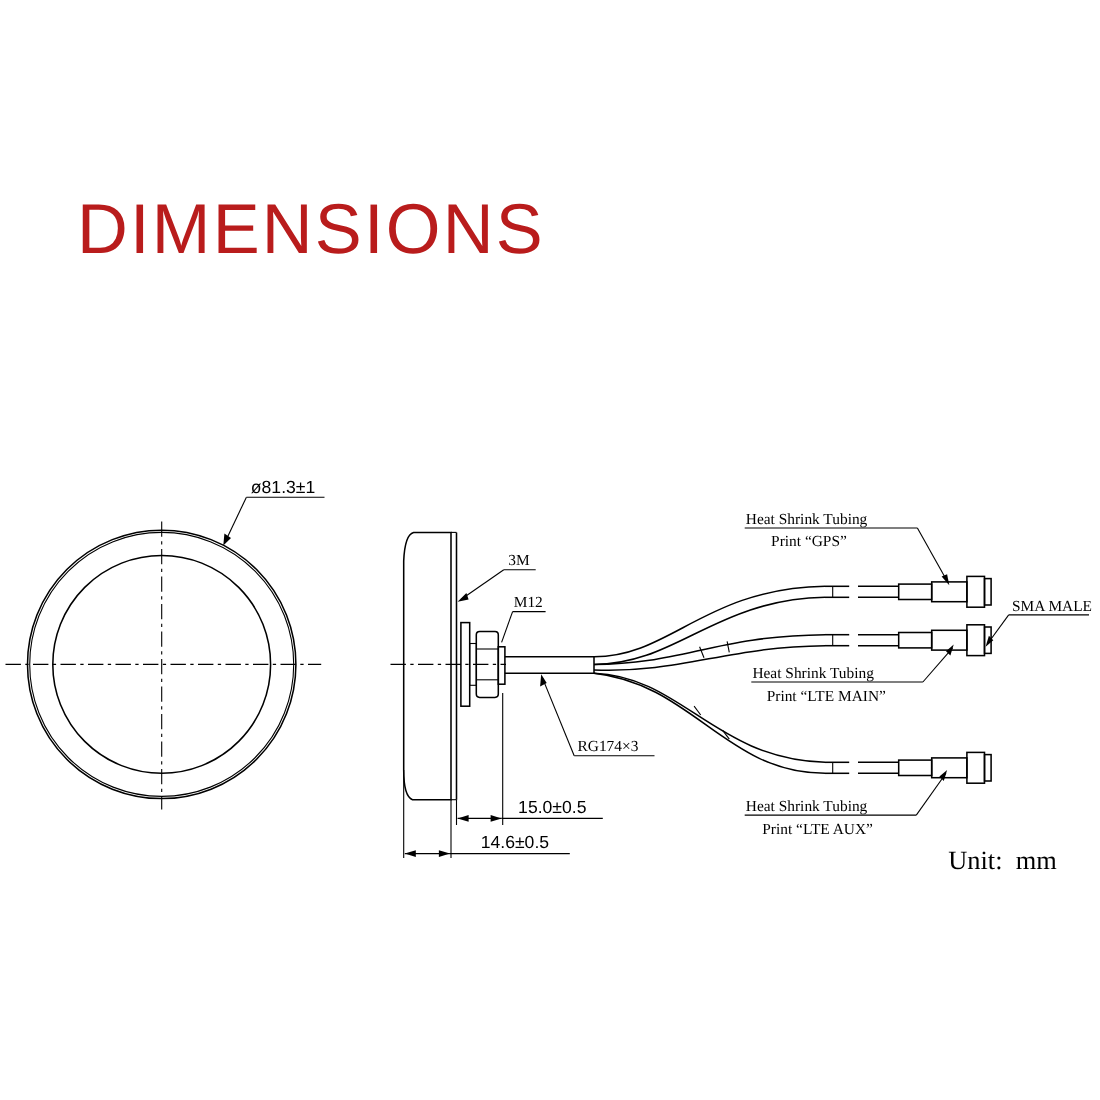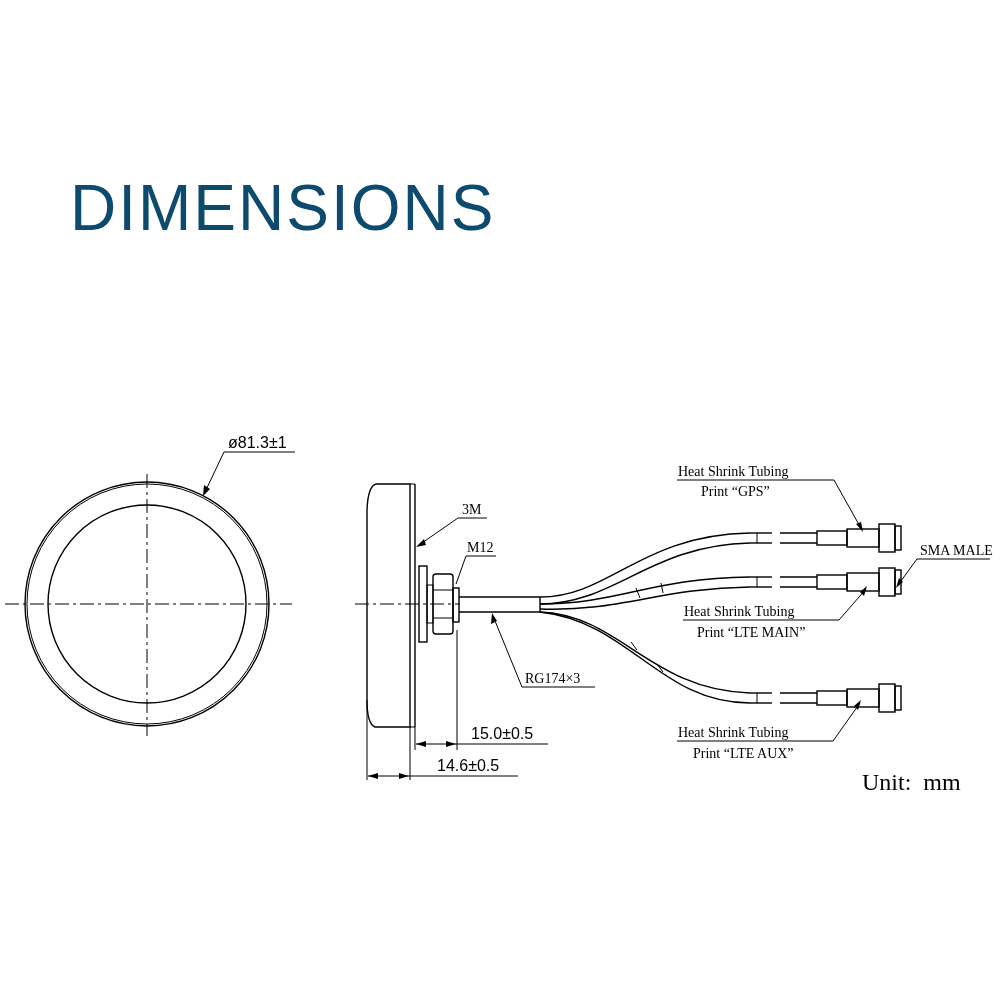--- a/index.html
+++ b/index.html
@@ -1,20 +1,20 @@
 <!DOCTYPE html>
 <html><head>
 <meta charset="utf-8">
 <style>
   html, body { margin: 0; padding: 0; background: #ffffff; }
   body { width: 1000px; height: 1000px; position: relative; overflow: hidden; }
   .title {
     position: absolute; left: 70px; top: 176px;
     font-family: "Liberation Sans", sans-serif; font-size: 64px; font-weight: 400;
-    color: #0c4a6e; letter-spacing: 2px; line-height: 1;
+    color: #b91c1c; letter-spacing: 2px; line-height: 1;
   }
   svg { position: absolute; left: 0; top: 0; }
   .ln { stroke: #000; stroke-width: 1.4; fill: none; }
   .thin { stroke: #000; stroke-width: 1; fill: none; }
   .ctr { stroke: #000; stroke-width: 1; fill: none; stroke-dasharray: 14 4 3 4; }
   .lbl { font-family: "Liberation Serif", serif; font-size: 14px; fill: #000; }
   .dim { font-family: "Liberation Sans", sans-serif; font-size: 16px; fill: #000; }
   .unit { font-family: "Liberation Serif", serif; font-size: 24px; fill: #000; }
 </style>
 </head>

